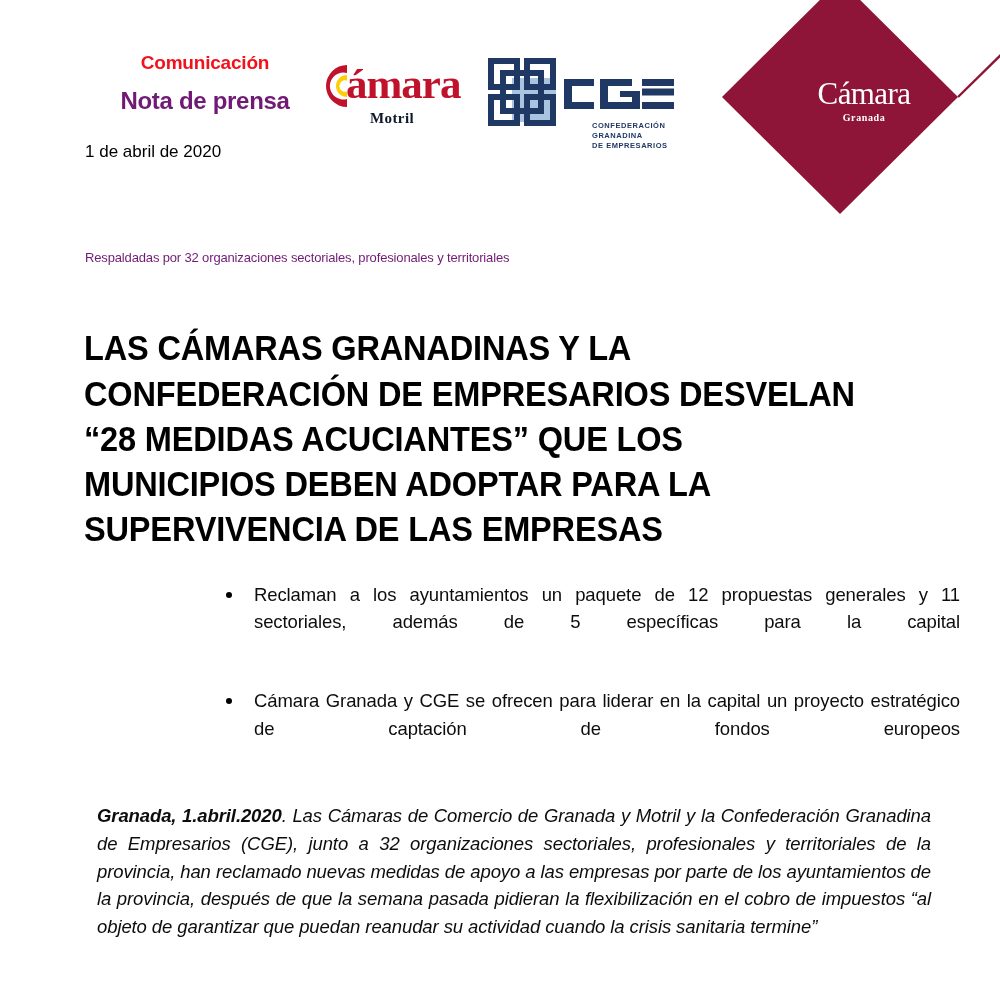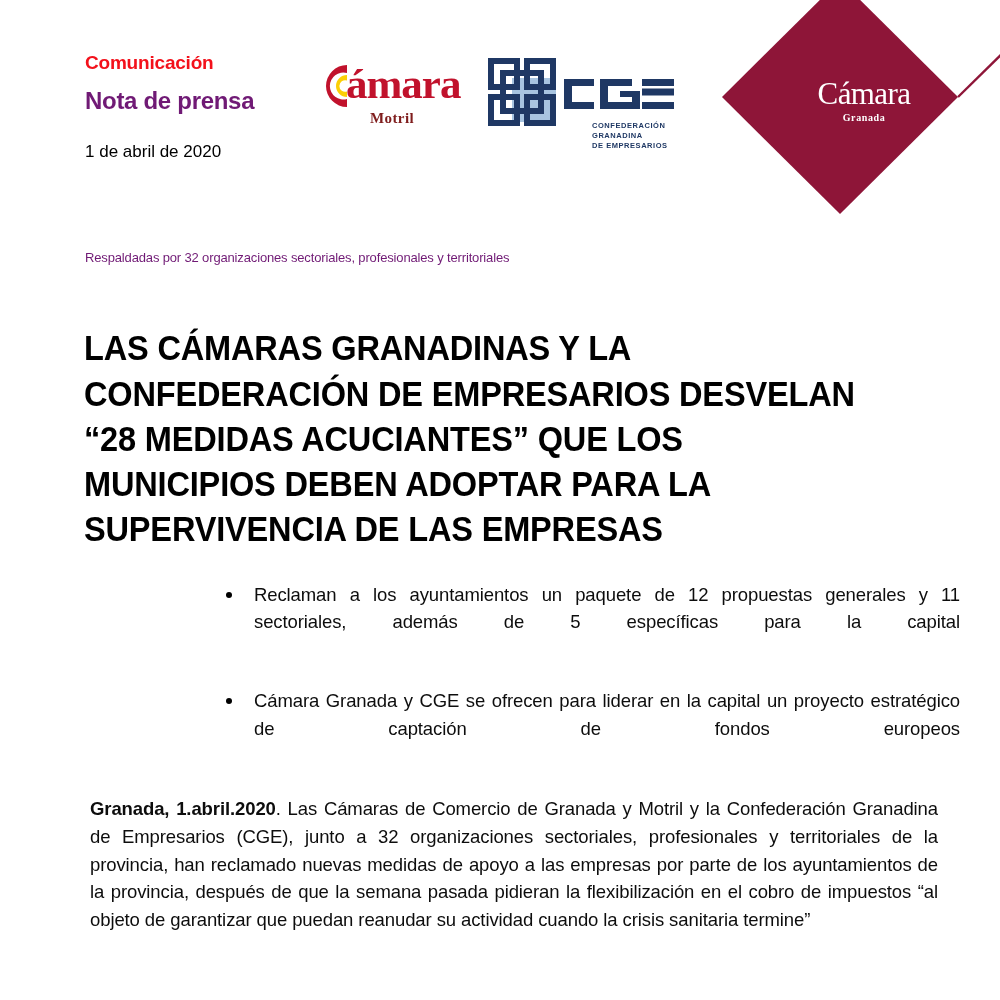--- a/index.html
+++ b/index.html
@@ -30,20 +30,21 @@
     top: 0;
     width: 1000px;
     height: 220px;
   }
 
   .masthead {
     position: absolute;
     left: 85px;
     top: 52px;
     width: 240px;
+    text-align: center;
   }
   .masthead .kicker {
     font-size: 19px;
     font-weight: bold;
     color: #f3111b;
     line-height: 1.12;
     letter-spacing: -0.2px;
   }
   .masthead .title {
     font-size: 24px;
@@ -89,21 +90,21 @@
     line-height: 1;
     text-align: center;
   }
   .logo-motril .cm-sub {
     position: absolute;
     left: 54px;
     top: 50px;
     font-family: "Liberation Serif", serif;
     font-size: 15px;
     font-weight: bold;
-    color: #7f1d1d;
+    color: #0f172a;
     letter-spacing: 0.4px;
   }
 
   
   .logo-cge {
     position: absolute;
     left: 486px;
     top: 56px;
     width: 230px;
     height: 90px;
@@ -238,21 +239,22 @@
     text-justify: inter-word;
     font-size: 18.5px;
     line-height: 1.5;
     color: #0d0d0d;
     letter-spacing: -0.1px;
   }
   .body-copy .lead {
     font-weight: bold;
   }
   .body-copy p {
-    margin: 5px;
+    margin: 12px;
+    font-style: italic;
   }
 </style>
 </head>
 <body>
 
 <div class="page">
 
   <div class="header">
 
     <div class="masthead">

